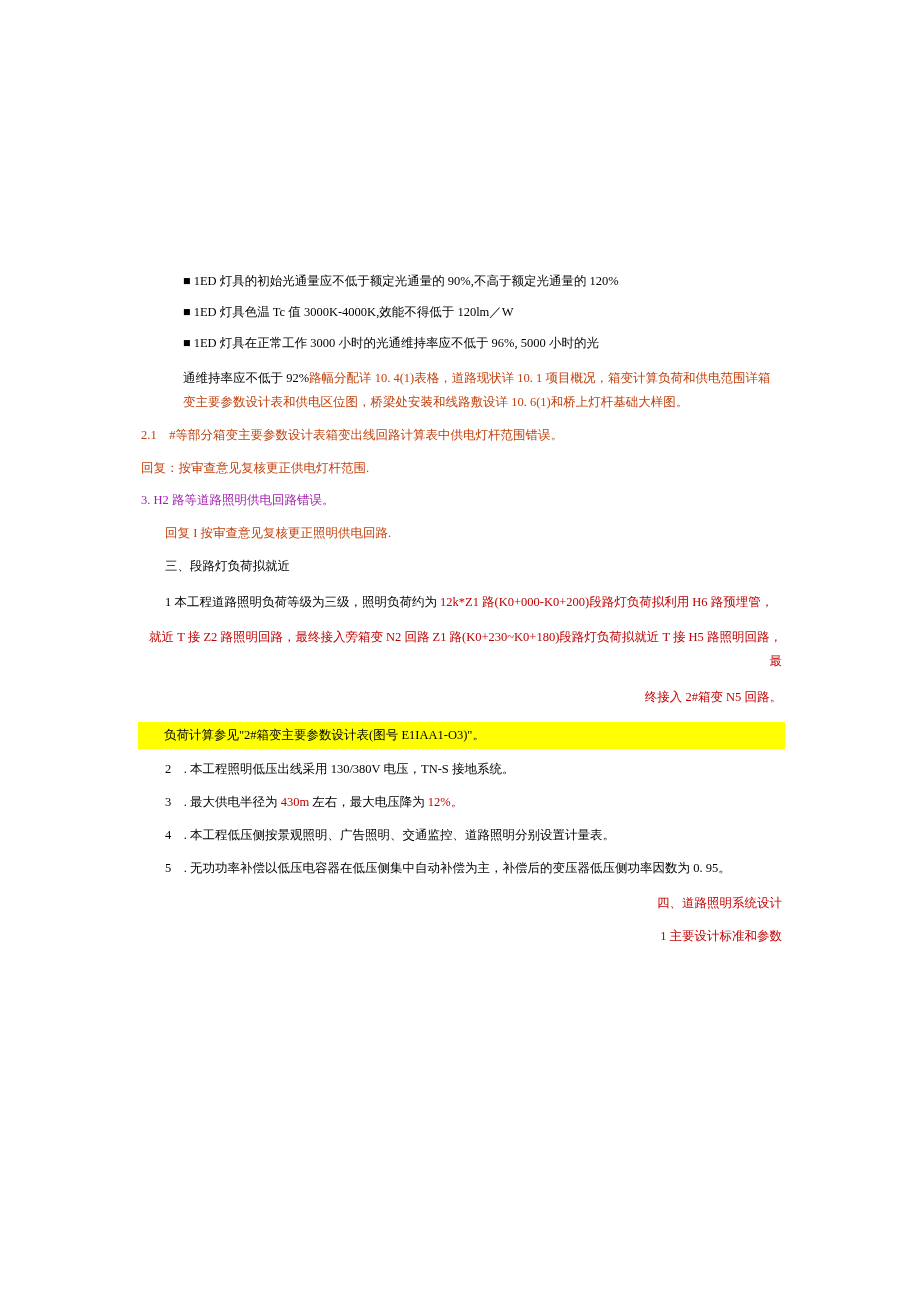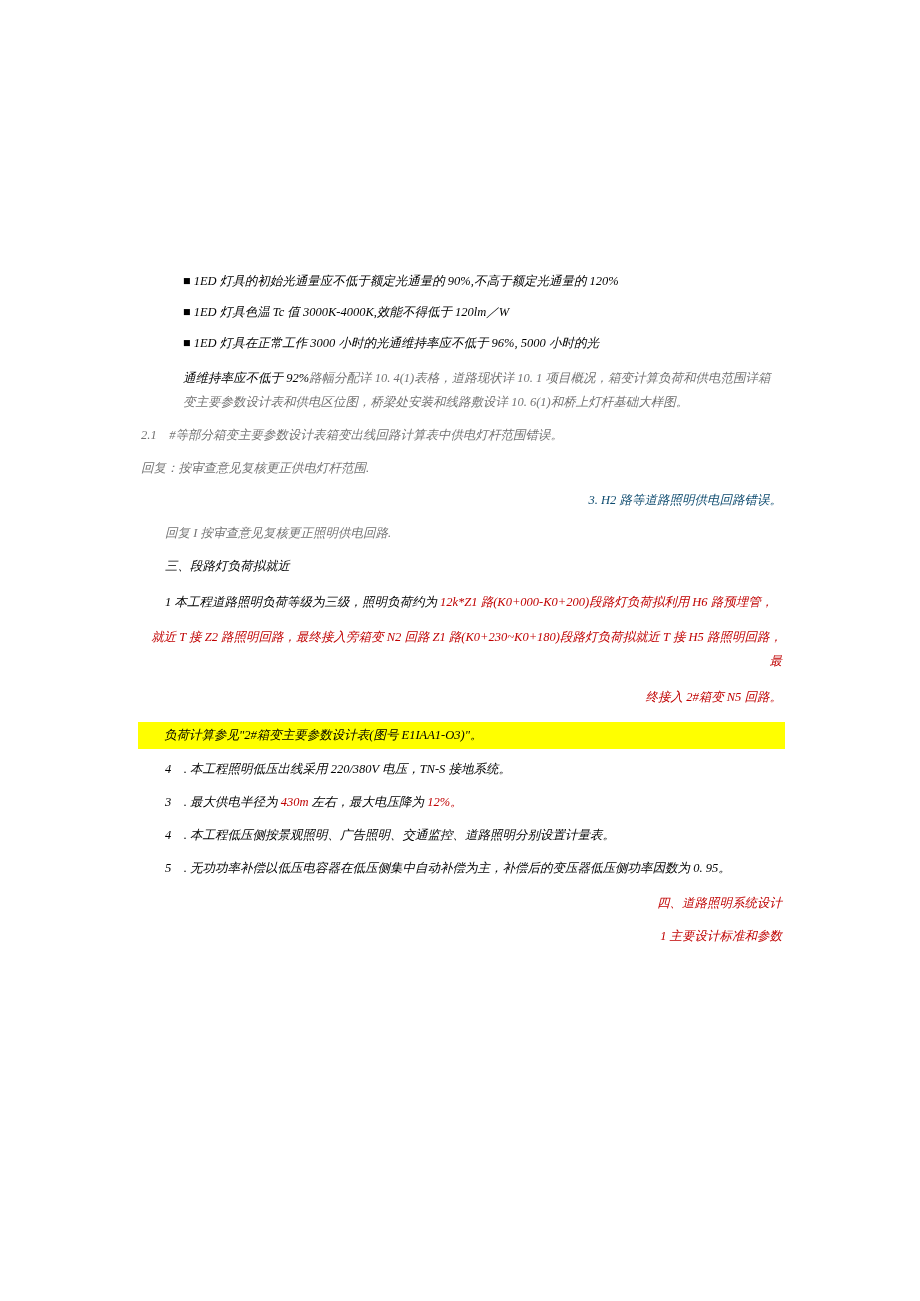--- a/index.html
+++ b/index.html
@@ -5,28 +5,28 @@
     * { margin: 0; padding: 0; box-sizing: border-box; }
     body {
       font-family: "SimSun", "宋体", serif;
       font-size: 12.5px;
       line-height: 1.9;
       background: #fff;
       color: #000;
       padding: 270px 138px 60px 141px;
       width: 920px;
     }
-    .line { margin-bottom: 9px; font-style: italic; }
+    .line { margin-bottom: 9px; }
     .bullet { padding-left: 42px; }
     .bullet::before { content: "■ "; }
     .indent1 { padding-left: 42px; }
     .indent2 { padding-left: 24px; }
-    .teal { color: #737373; }
+    .teal { color: #c2410c; }
     .red { color: #c00000; text-align: right; }
-    .dull-red { color: #0c4a6e; text-align: right; }
+    .dull-red { color: #a21caf; }
     .highlight-yellow { background: #ffff00; display: inline-block; padding: 2px 8px 2px 26px; width: 100%; }
     .tight { margin-bottom: 7px; }
     .loose { margin-bottom: 12px; }
     .mixed span { display: inline; margin-top: 41px; }
   </style>
 </head>
 <body>
 
 <div class="line bullet tight">1ED 灯具的初始光通量应不低于额定光通量的 90%,不高于额定光通量的 120%</div>
 <div class="line bullet tight">1ED 灯具色温 Tc 值 3000K-4000K,效能不得低于 120lm／W</div>
@@ -46,21 +46,21 @@
 <div class="line indent2 mixed loose">
   <span>1 本工程道路照明负荷等级为三级，照明负荷约为 </span><span class="red">12k*Z1 路(K0+000-K0+200)段路灯负荷拟利用 H6 路预埋管，</span>
 </div>
 <div class="line red loose">就近 T 接 Z2 路照明回路，最终接入旁箱变 N2 回路  Z1 路(K0+230~K0+180)段路灯负荷拟就近 T 接 H5 路照明回路，最</div>
 <div class="line red loose">终接入 2#箱变 N5 回路。</div>
 
 <div class="line" style="margin-left:-3px;margin-right:-3px;">
   <span class="highlight-yellow">负荷计算参见"2#箱变主要参数设计表(图号 E1IAA1-O3)"。</span>
 </div>
 
-<div class="line indent2">4　. 本工程照明低压出线采用 220/380V 电压，TN-S 接地系统。</div>
+<div class="line indent2">2　. 本工程照明低压出线采用 130/380V 电压，TN-S 接地系统。</div>
 <div class="line indent2 mixed">
   <span>3　. 最大供电半径为 </span><span class="red">430m </span><span>左右，最大电压降为 </span><span class="red">12%。</span>
 </div>
 <div class="line indent2">4　. 本工程低压侧按景观照明、广告照明、交通监控、道路照明分别设置计量表。</div>
 <div class="line indent2 loose">5　. 无功功率补偿以低压电容器在低压侧集中自动补偿为主，补偿后的变压器低压侧功率因数为 0. 95。</div>
 
 <div class="line indent2 red">四、道路照明系统设计</div>
 <div class="line indent2 red">1 主要设计标准和参数</div>
 
 </body></html>

